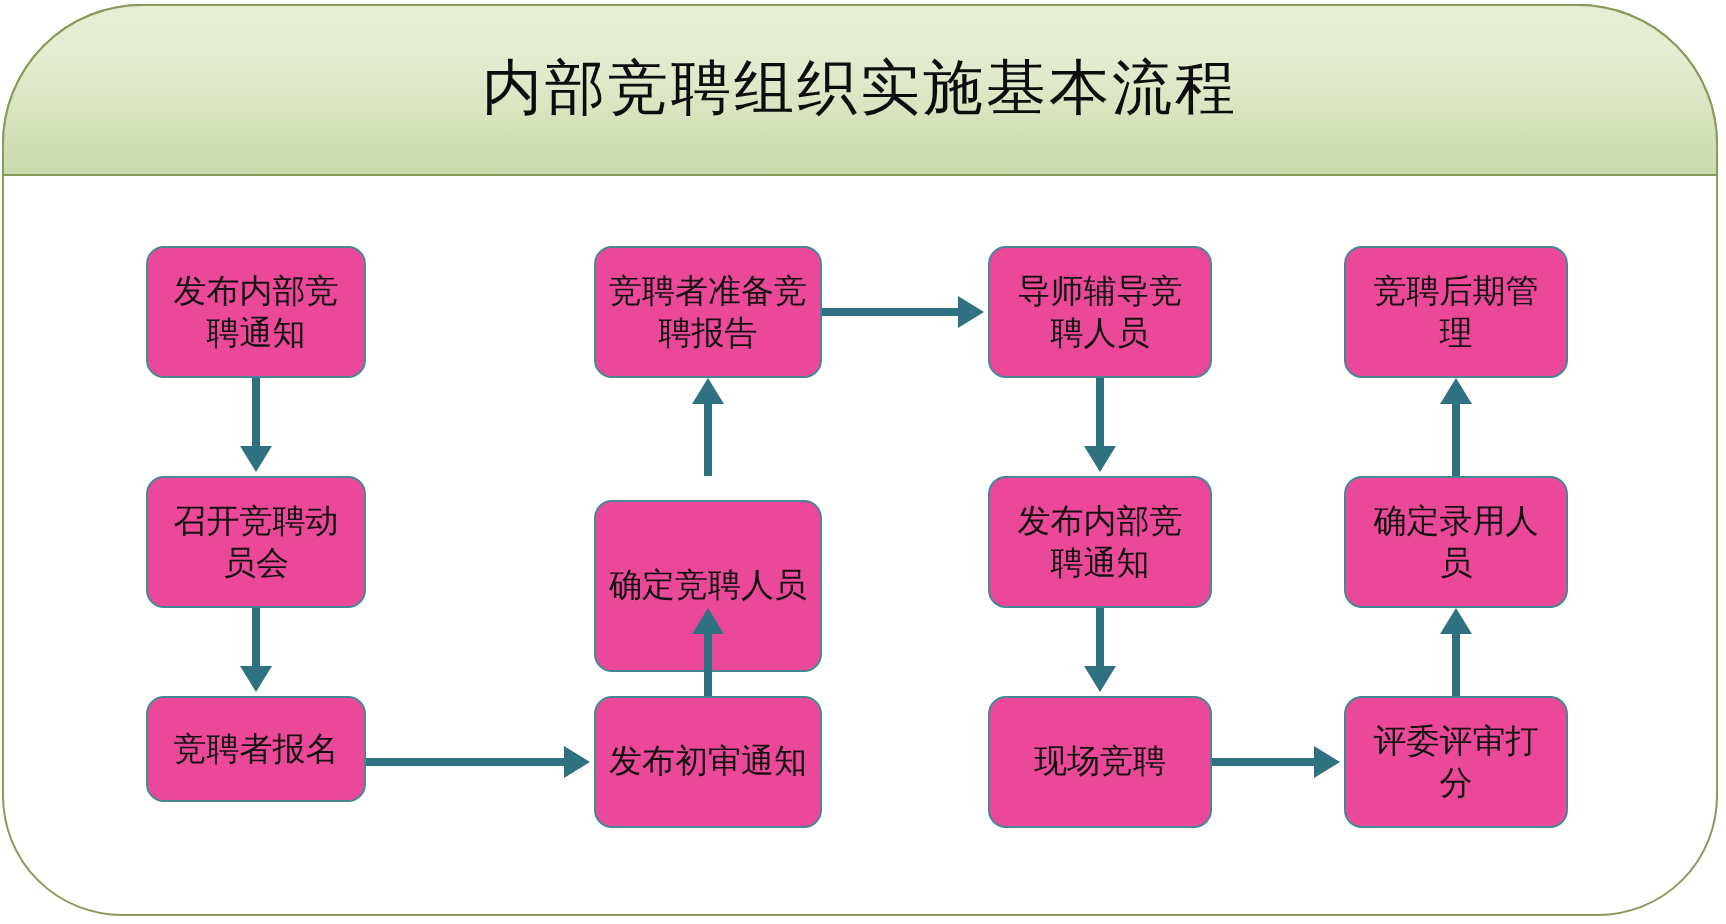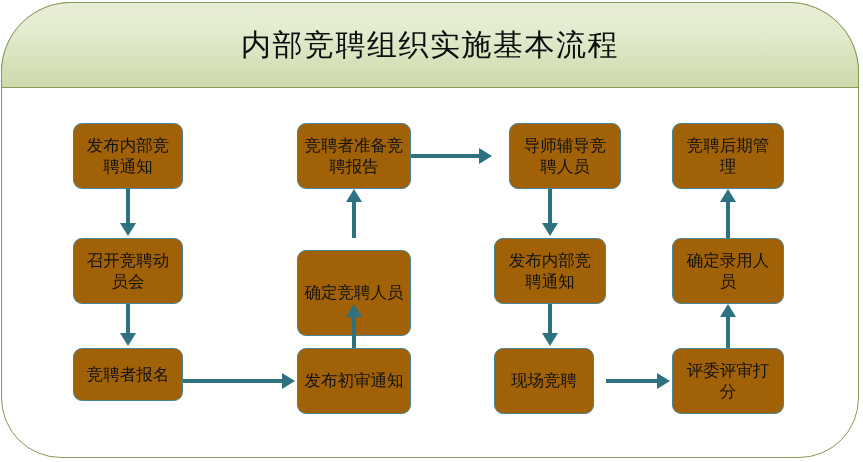--- a/index.html
+++ b/index.html
@@ -57,21 +57,21 @@
     letter-spacing: 1.5px;
     line-height: 1;
     white-space: nowrap;
     font-family: "Liberation Serif", "DejaVu Serif", serif;
   }
 
   
   .node {
     position: absolute;
     box-sizing: border-box;
-    background: #a16207;
+    background: #ec4899;
     border: 1.1px solid #4a8594;
     border-radius: 9px;
     display: flex;
     align-items: center;
     justify-content: center;
     text-align: center;
     color: #121212;
     font-size: 16.5px;
     line-height: 1.28;
     padding: 20px 6px;
@@ -144,29 +144,29 @@
   </div>
 
   <div class="node" style="left:297px; top:250px; width:114px; height:86px;">
     <span>确定竞聘人员</span>
   </div>
 
   <div class="node" style="left:297px; top:348px; width:114px; height:66px;">
     <span>发布初审通知</span>
   </div>
 
-  <div class="node" style="left:494px; top:123px; width:112px; height:66px;margin-left:15px;">
+  <div class="node" style="left:494px; top:123px; width:112px; height:66px;">
     <span>导师辅导竞聘人员</span>
   </div>
 
   <div class="node" style="left:494px; top:238px; width:112px; height:66px;">
     <span>发布内部竞聘通知</span>
   </div>
 
-  <div class="node" style="left:494px; top:348px; width:100px; height:66px;">
+  <div class="node" style="left:494px; top:348px; width:112px; height:66px;">
     <span>现场竞聘</span>
   </div>
 
   <div class="node" style="left:672px; top:123px; width:112px; height:66px;">
     <span>竞聘后期管理</span>
   </div>
 
   <div class="node" style="left:672px; top:238px; width:112px; height:66px;">
     <span>确定录用人员</span>
   </div>

